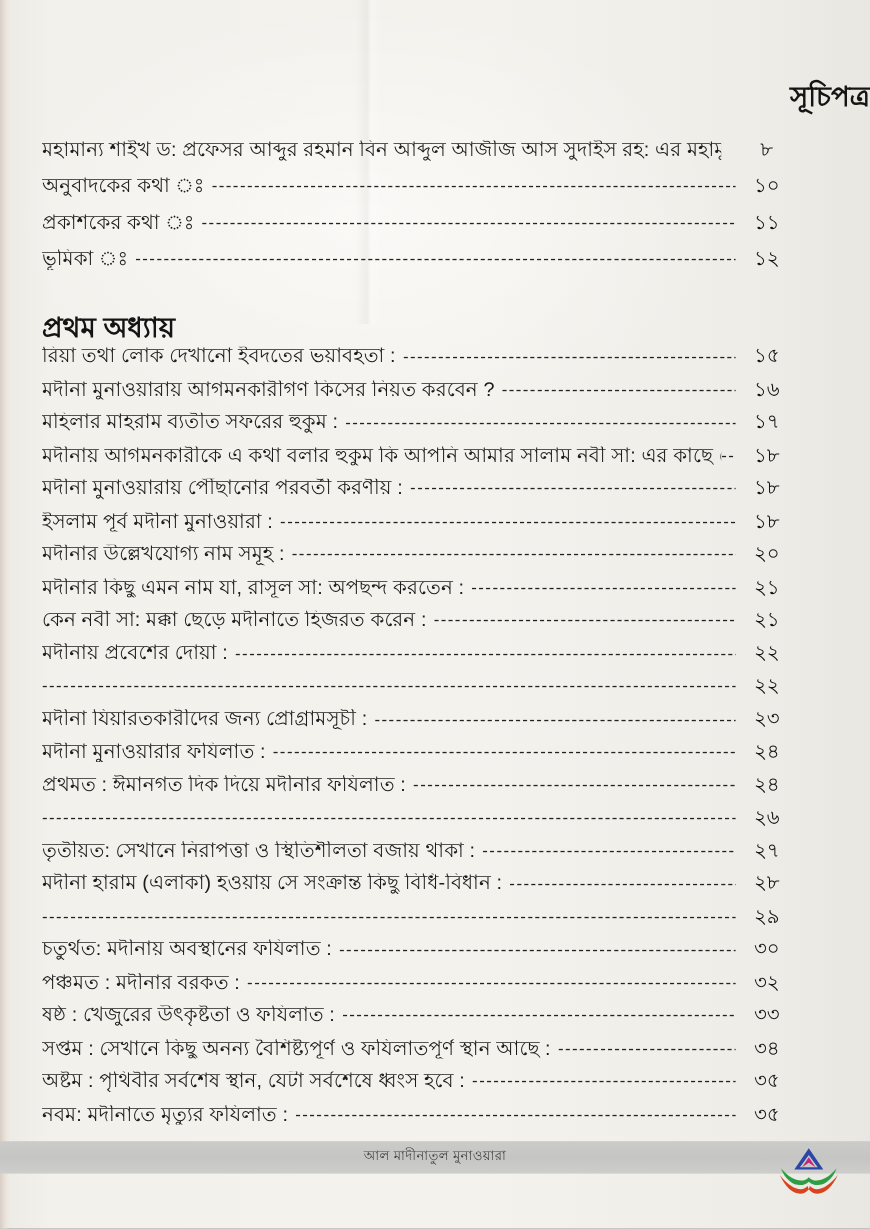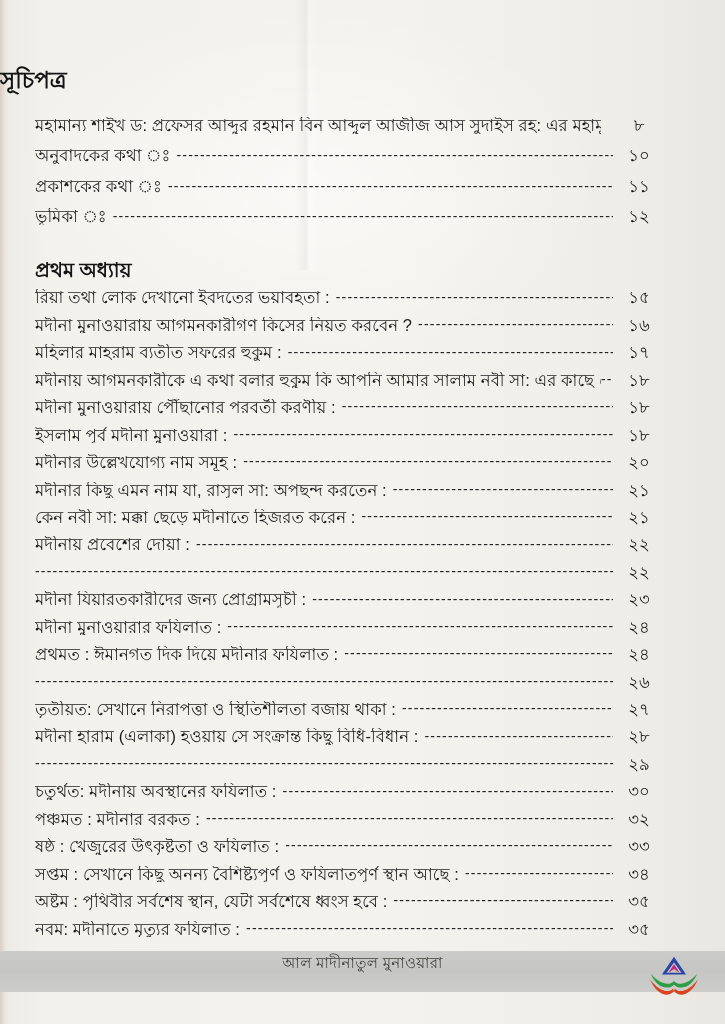--- a/index.html
+++ b/index.html
@@ -18,21 +18,21 @@
     position:absolute;left:0;top:0;bottom:0;width:8px;
     background:linear-gradient(90deg,#d9cdc6 0%,#e8e2da 55%,rgba(232,226,218,0) 100%);
   }
   .crease{
     position:absolute;top:0;left:296px;width:22px;height:270px;
     background:linear-gradient(90deg,rgba(0,0,0,0) 0%,rgba(120,115,105,.07) 45%,rgba(255,255,255,.25) 60%,rgba(0,0,0,0) 100%);
     pointer-events:none;
   }
   .toc-title{
     position:absolute;top:62px;left:0;width:100%;
-    text-align:left;font-size:23px;font-weight:bold;color:#141414;
+    text-align:right;font-size:23px;font-weight:bold;color:#141414;
   }
   .list{position:absolute;left:35px;right:60px;}
   .front-list{top:117px;}
   .entry-list{top:284px;}
   .row{
     display:flex;align-items:baseline;
     font-size:16.5px;line-height:1;
   }
   .front-list .row{height:30.4px;}
   .entry-list .row{height:27.45px;align-items:center;}
@@ -45,27 +45,27 @@
     font-size:14px;letter-spacing:1.2px;color:#222;
     padding-right:12px;position:relative;top:-1px;
   }
   .leader.off{visibility:hidden;}
   .pagenum{
     flex:none;width:52px;text-align:center;
     font-size:16.5px;color:#161616;
   }
   .chapter-heading{
     position:absolute;left:35px;top:255px;
-    font-size:20px;font-weight:bold;color:#141414;
+    font-size:23px;font-weight:bold;color:#141414;
   }
   .footer-bar{
-    position:absolute;left:0;right:0;top:951px;height:41px;
+    position:absolute;left:0;right:0;top:951px;height:27px;
     background:linear-gradient(180deg,#cbcbc9 0%,#c5c5c3 50%,#cdcdcb 100%);
-    display:flex;justify-content:center;
-    font-size:15px;color:#45453f;letter-spacing:.3px;
+    display:flex;align-items:center;justify-content:center;
+    font-size:11px;color:#45453f;letter-spacing:.3px;
   }
   .logo{
     position:absolute;left:646px;top:955px;width:56px;height:52px;z-index:2;
   }
 </style>
 </head>
 <body>
 
 <div class="page">
   <div class="spine"></div>

